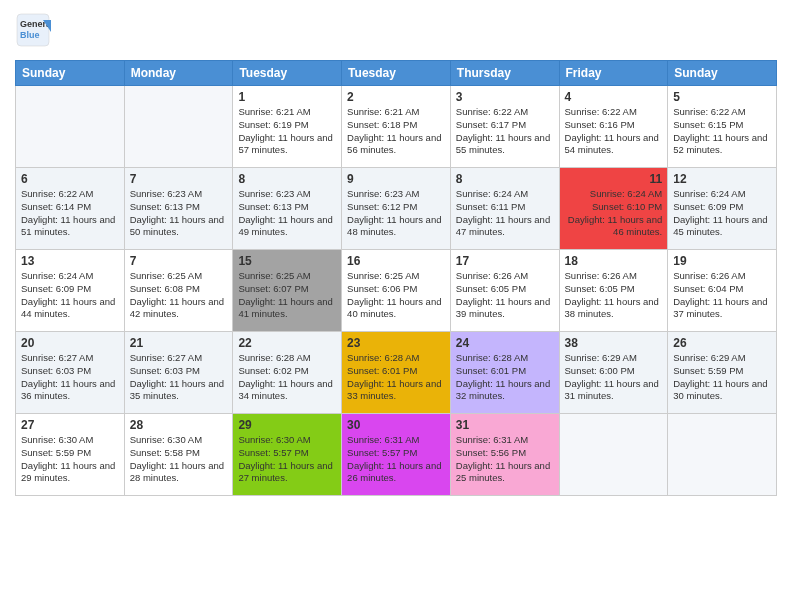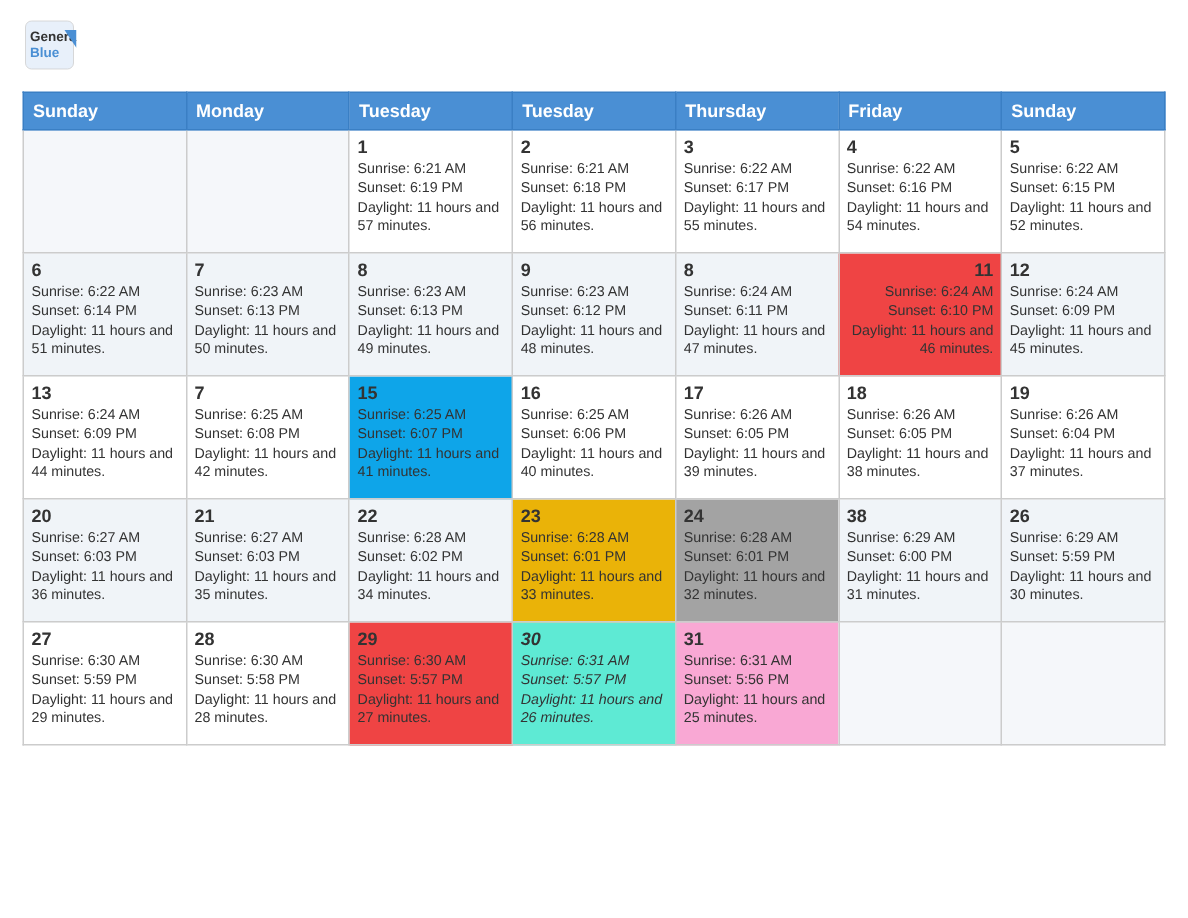--- a/index.html
+++ b/index.html
@@ -207,21 +207,21 @@
             <div class="day-info" style="white-space: pre-line;">Sunrise: 6:24 AM
 Sunset: 6:09 PM
 Daylight: 11 hours and 44 minutes.</div>
           </td>
           <td style="background: rgb(255, 255, 255);">
             <span class="day-number">7</span>
             <div class="day-info" style="white-space: pre-line;">Sunrise: 6:25 AM
 Sunset: 6:08 PM
 Daylight: 11 hours and 42 minutes.</div>
           </td>
-          <td style="background: #0ea5e9;">
+          <td style="background: #a3a3a3;">
             <span class="day-number">15</span>
             <div class="day-info" style="white-space: pre-line;">Sunrise: 6:25 AM
 Sunset: 6:07 PM
 Daylight: 11 hours and 41 minutes.</div>
           </td>
           <td style="background: rgb(255, 255, 255);">
             <span class="day-number">16</span>
             <div class="day-info" style="white-space: pre-line;">Sunrise: 6:25 AM
 Sunset: 6:06 PM
 Daylight: 11 hours and 40 minutes.</div>
@@ -263,21 +263,21 @@
             <div class="day-info" style="white-space: pre-line;">Sunrise: 6:28 AM
 Sunset: 6:02 PM
 Daylight: 11 hours and 34 minutes.</div>
           </td>
           <td style="background: #eab308;">
             <span class="day-number">23</span>
             <div class="day-info" style="white-space: pre-line;">Sunrise: 6:28 AM
 Sunset: 6:01 PM
 Daylight: 11 hours and 33 minutes.</div>
           </td>
-          <td style="background: #a3a3a3;">
+          <td style="background: #c4b5fd;">
             <span class="day-number">24</span>
             <div class="day-info" style="white-space: pre-line;">Sunrise: 6:28 AM
 Sunset: 6:01 PM
 Daylight: 11 hours and 32 minutes.</div>
           </td>
           <td style="background: rgb(240, 244, 248);">
             <span class="day-number">38</span>
             <div class="day-info" style="white-space: pre-line;">Sunrise: 6:29 AM
 Sunset: 6:00 PM
 Daylight: 11 hours and 31 minutes.</div>
@@ -295,27 +295,27 @@
             <div class="day-info" style="white-space: pre-line;">Sunrise: 6:30 AM
 Sunset: 5:59 PM
 Daylight: 11 hours and 29 minutes.</div>
           </td>
           <td style="background: rgb(255, 255, 255); margin-left: 29px;">
             <span class="day-number">28</span>
             <div class="day-info" style="white-space: pre-line;">Sunrise: 6:30 AM
 Sunset: 5:58 PM
 Daylight: 11 hours and 28 minutes.</div>
           </td>
-          <td style="background: #ef4444;">
+          <td style="background: #84cc16;">
             <span class="day-number">29</span>
             <div class="day-info" style="white-space: pre-line;">Sunrise: 6:30 AM
 Sunset: 5:57 PM
 Daylight: 11 hours and 27 minutes.</div>
           </td>
-          <td style="background: #5eead4; font-style: italic;">
+          <td style="background: #d946ef;">
             <span class="day-number">30</span>
             <div class="day-info" style="white-space: pre-line;">Sunrise: 6:31 AM
 Sunset: 5:57 PM
 Daylight: 11 hours and 26 minutes.</div>
           </td>
           <td style="background: #f9a8d4;">
             <span class="day-number">31</span>
             <div class="day-info" style="white-space: pre-line;">Sunrise: 6:31 AM
 Sunset: 5:56 PM
 Daylight: 11 hours and 25 minutes.</div>

